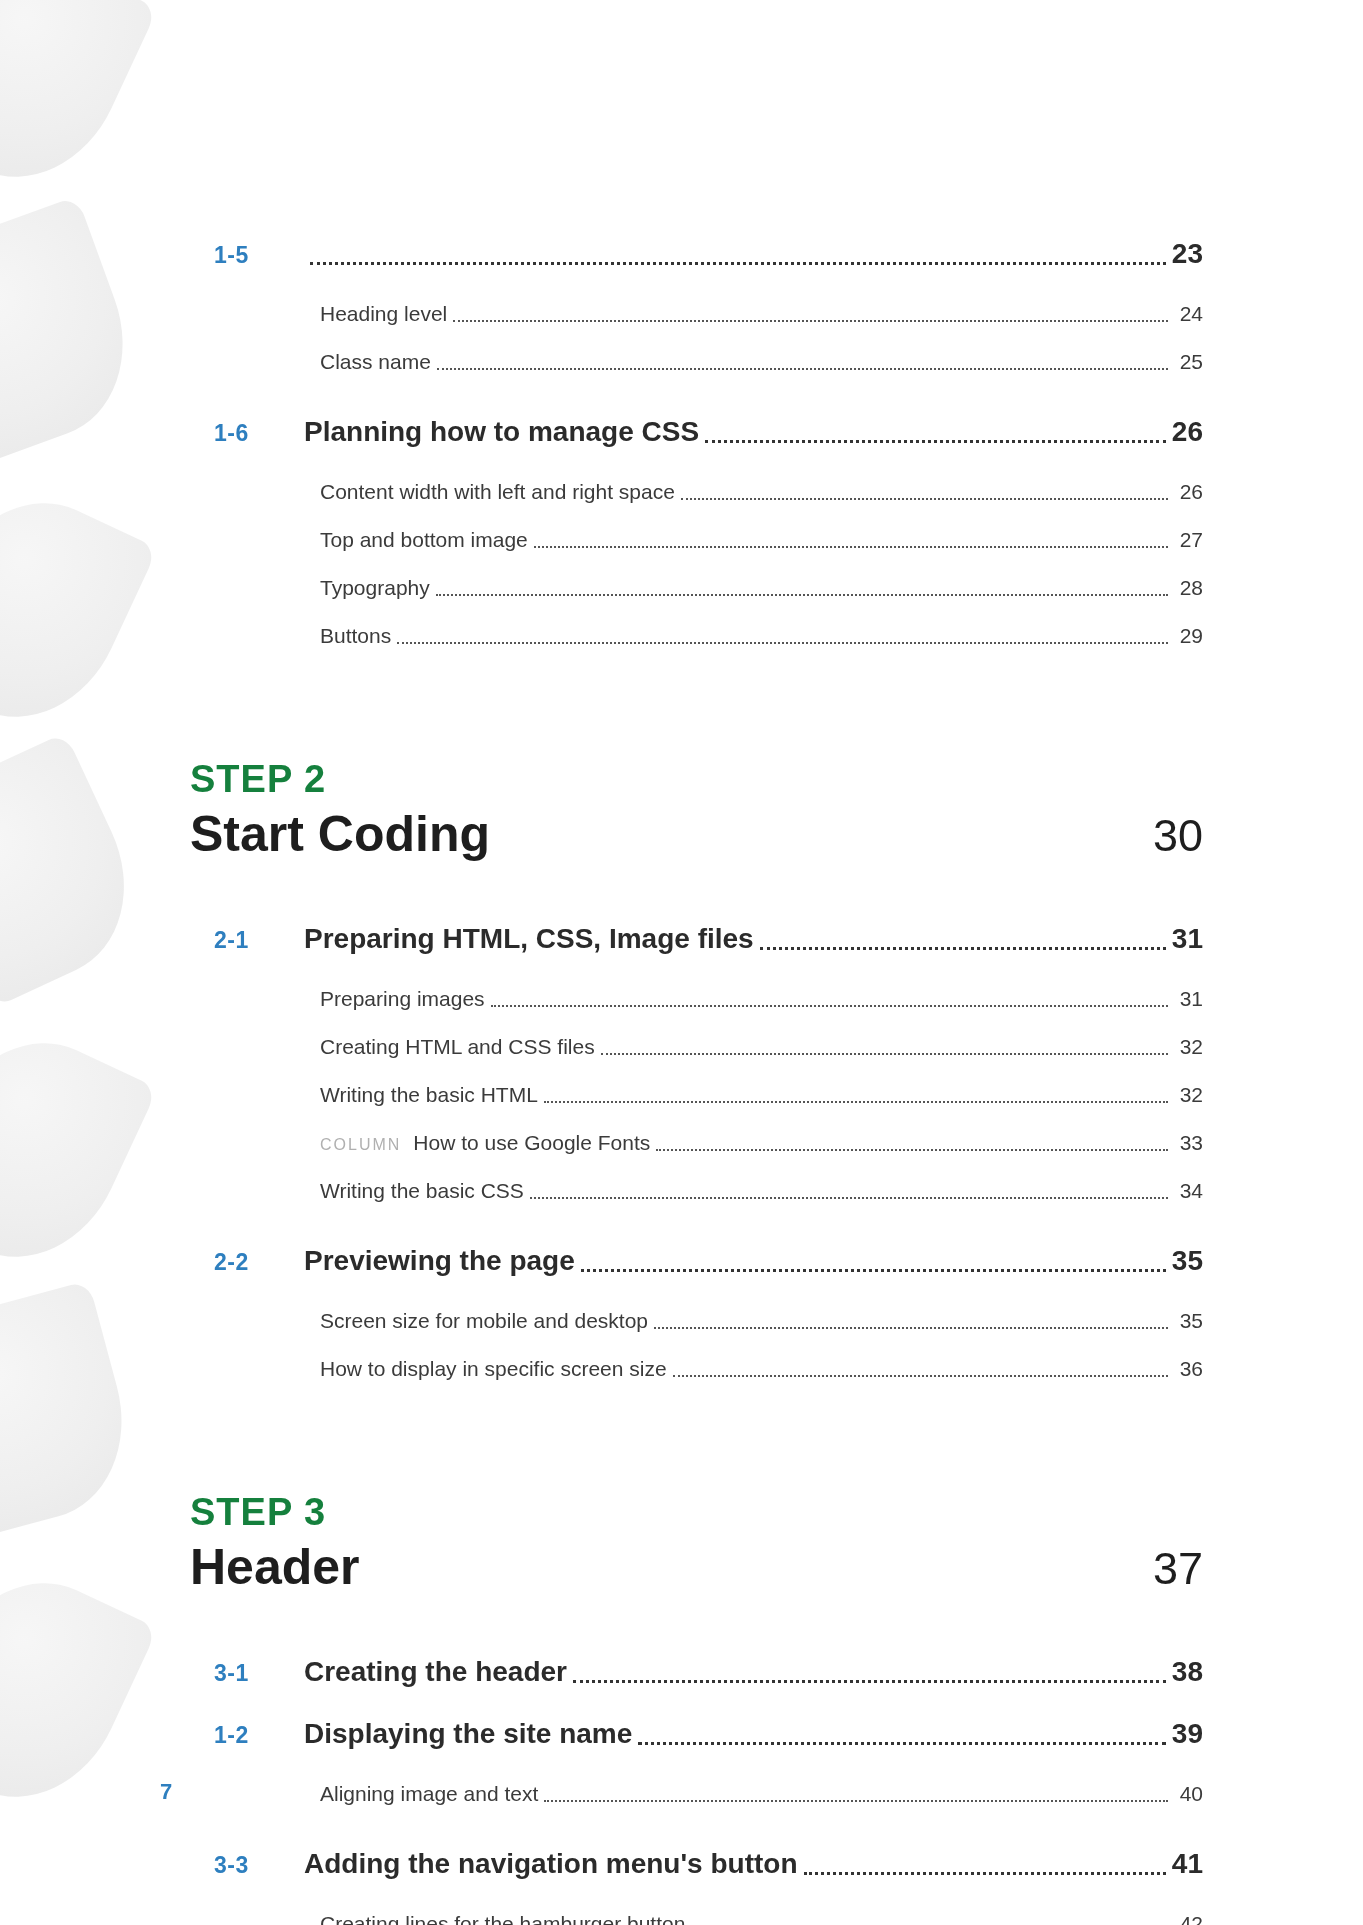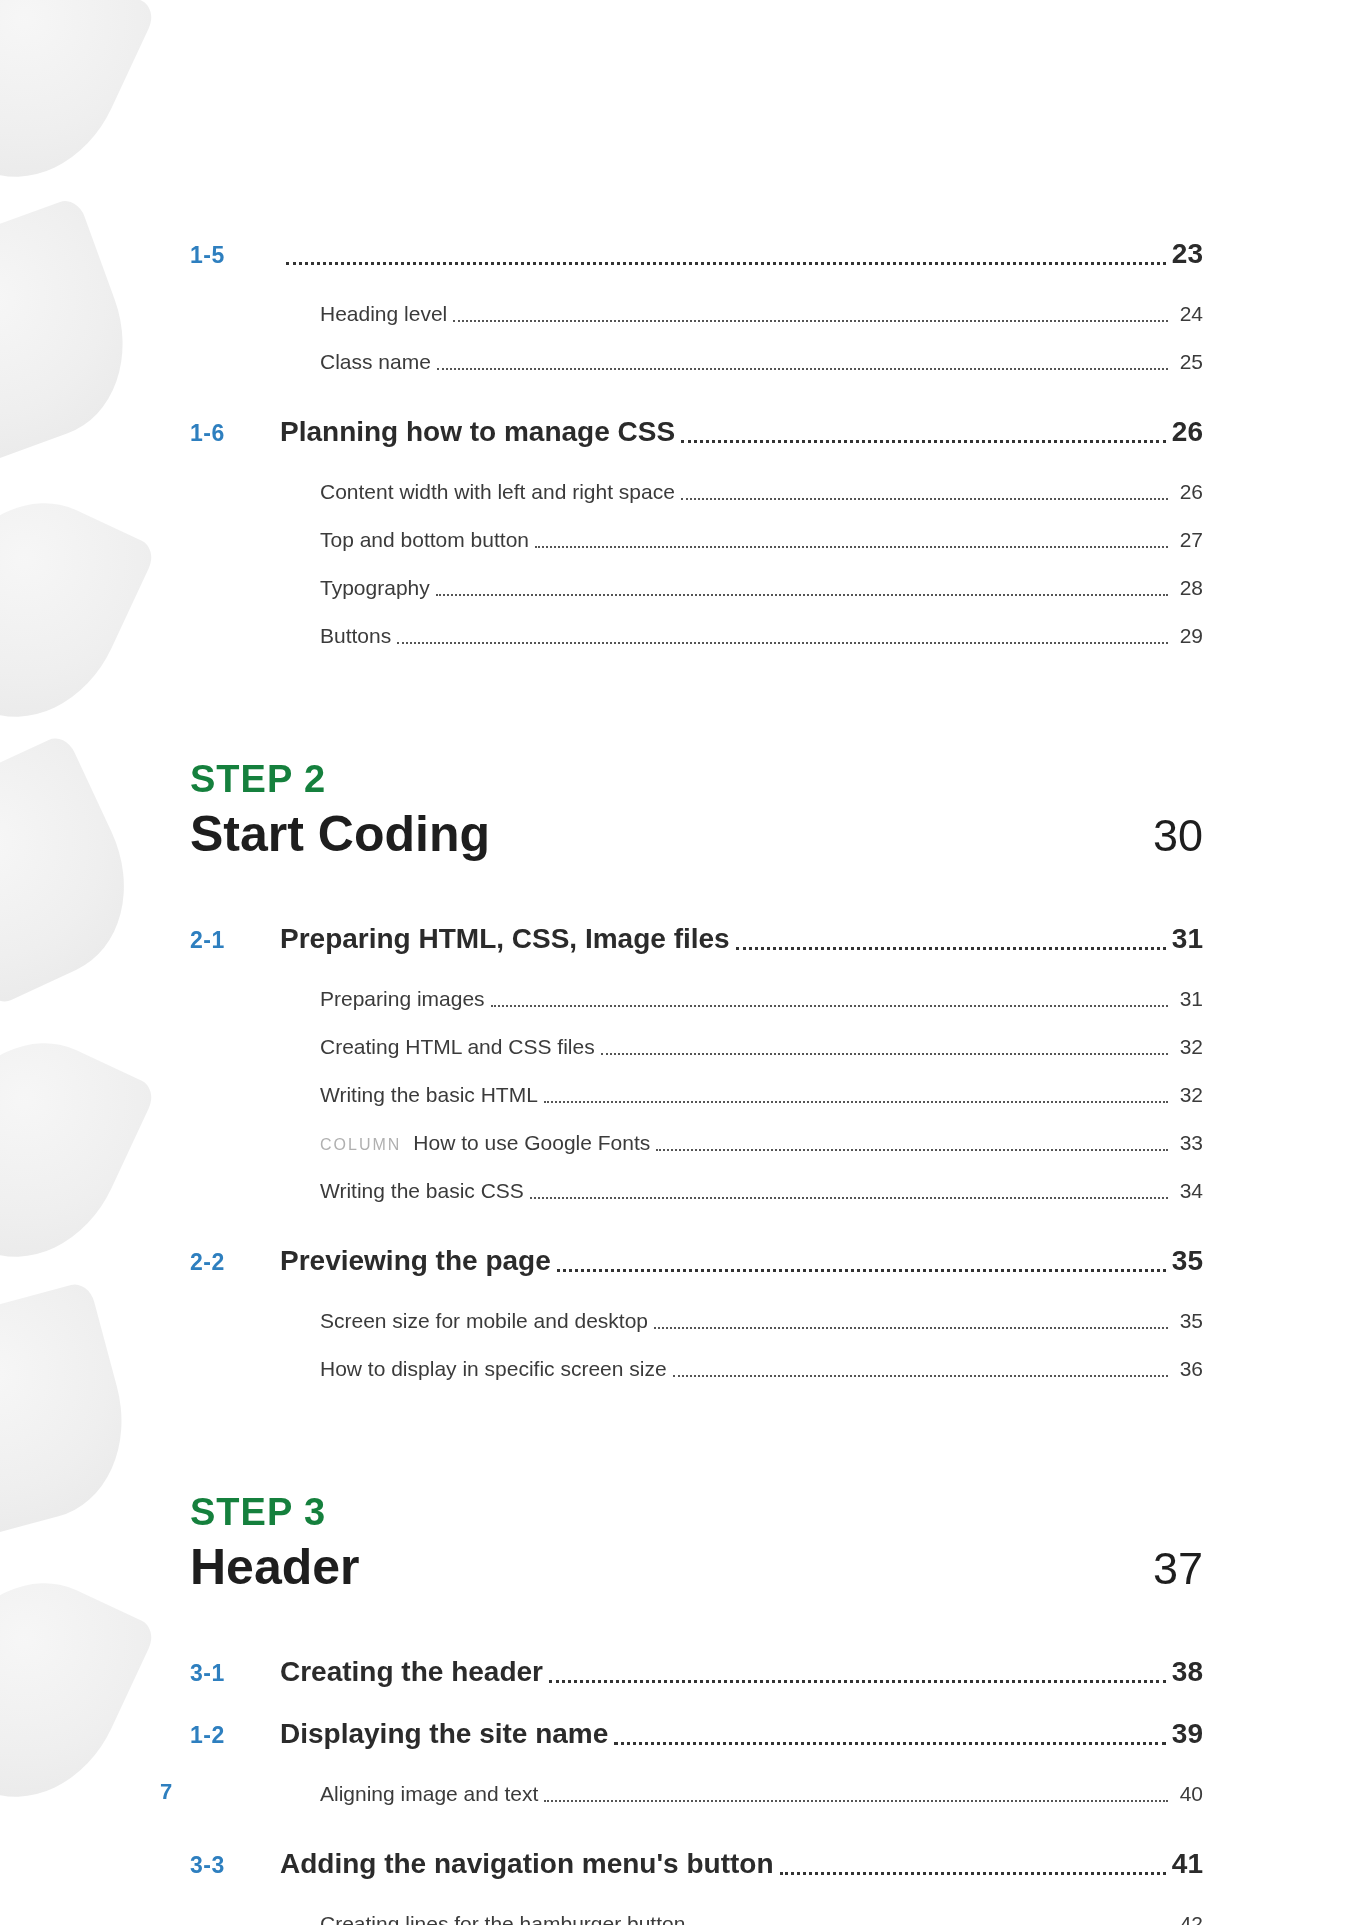--- a/index.html
+++ b/index.html
@@ -53,20 +53,21 @@
     margin-top: 8px;
     margin-bottom: 4px;
   }
   .sec-num {
     width: 90px;
     flex: 0 0 90px;
     font-size: 23px;
     font-weight: 700;
     color: #2e7fbf;
     letter-spacing: 0.5px;
+    margin-left: 24px;
   }
   .sec-title {
     white-space: nowrap;
   }
   .leader {
     flex: 1;
     border-bottom: 3px dotted #333;
     margin: 0 6px 5px 6px;
     min-width: 20px;
     align-self: flex-end;
@@ -184,21 +185,21 @@
         <span class="leader"></span>
         <span class="sec-page">26</span>
       </div>
       <div class="sub-list">
         <div class="sub-row">
           <span class="sub-title">Content width with left and right space</span>
           <span class="leader thin"></span>
           <span class="sub-page">26</span>
         </div>
         <div class="sub-row">
-          <span class="sub-title">Top and bottom button</span>
+          <span class="sub-title">Top and bottom image</span>
           <span class="leader thin"></span>
           <span class="sub-page">27</span>
         </div>
         <div class="sub-row">
           <span class="sub-title">Typography</span>
           <span class="leader thin"></span>
           <span class="sub-page">28</span>
         </div>
         <div class="sub-row">
           <span class="sub-title">Buttons</span>

